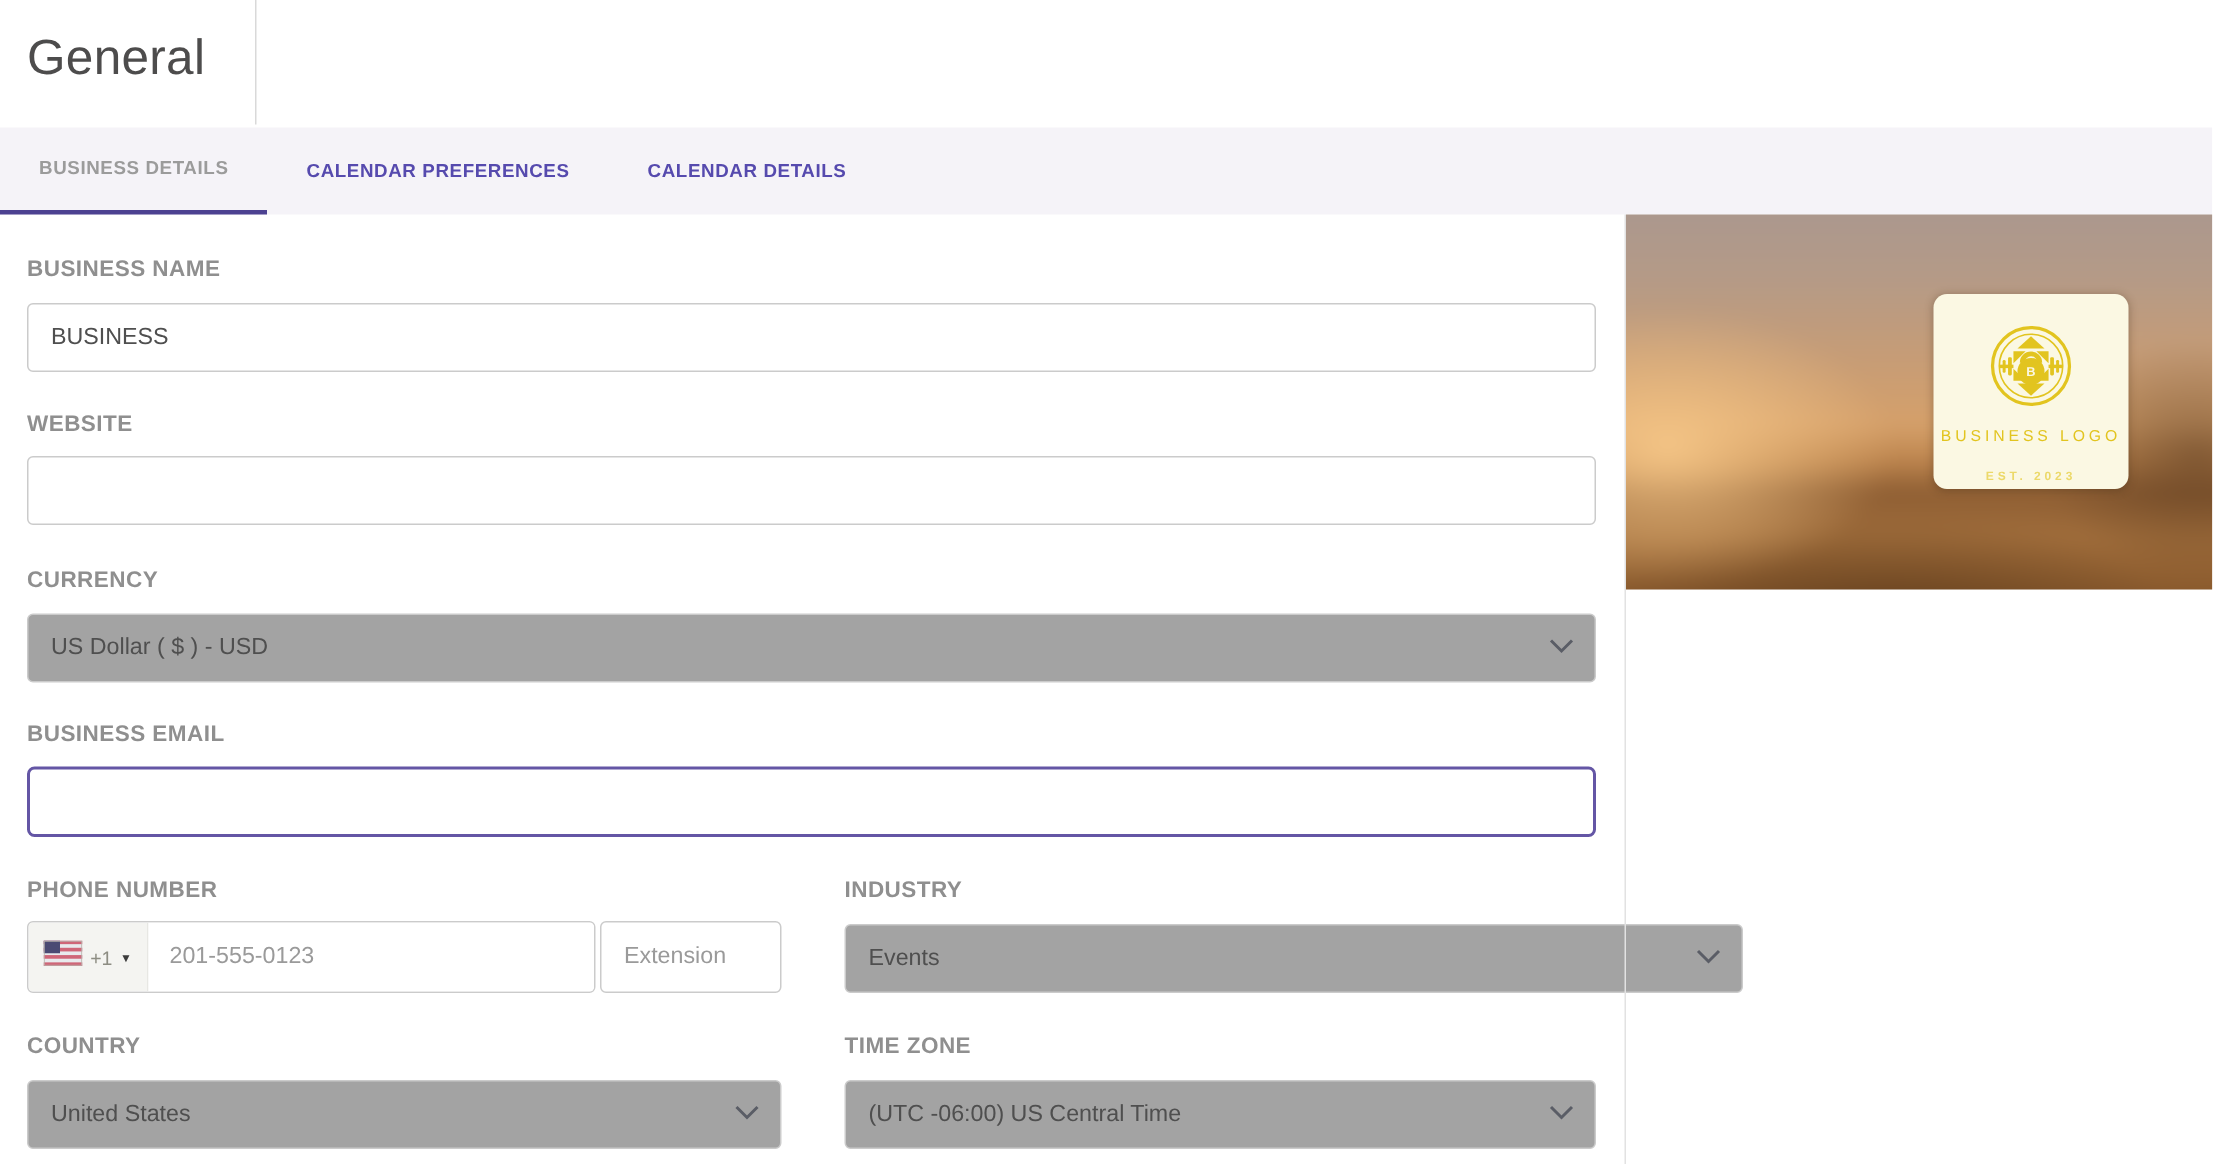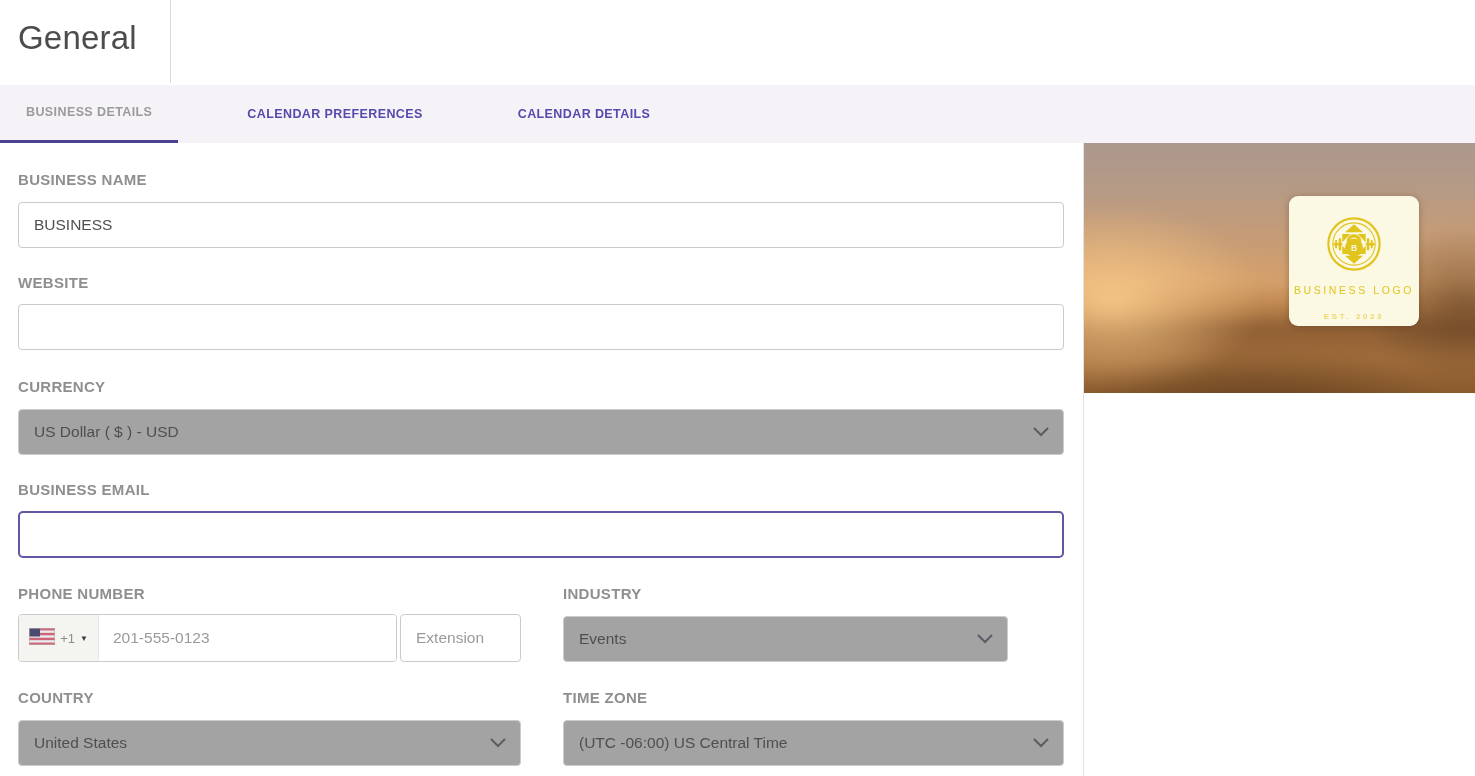--- a/index.html
+++ b/index.html
@@ -5,21 +5,21 @@
   * { margin:0; padding:0; box-sizing:border-box; }
   html,body { width:1475px; height:776px; background:#fff; font-family:"Liberation Sans", sans-serif; }
   #page { position:relative; width:1475px; height:776px; background:#fff; overflow:hidden; }
 
   
   .header { position:absolute; left:0; top:0; width:1322px; height:85px; background:#fff; }
   .page-title { position:absolute; left:18px; top:19px; font-size:33px; font-weight:400; color:#4d4c4c; letter-spacing:0.2px; }
   .header-divider { position:absolute; left:170px; top:0; width:1px; height:83px; background:#d9d9d9; }
 
   
-  .tabbar { position:absolute; left:0; top:85px; width:1475px; height:58px; background:#f5f3f8; display:flex;gap:43px; }
+  .tabbar { position:absolute; left:0; top:85px; width:1475px; height:58px; background:#f5f3f8; display:flex; }
   .tab { height:58px; line-height:58px; padding:0 26px; font-size:12.5px; font-weight:700; letter-spacing:0.4px; color:#564aae; cursor:pointer; white-space:nowrap; }
   .tab.active { color:#9b9b9b; border-bottom:3px solid #4c4191; line-height:55px; }
 
   
   .field-label { position:absolute; font-size:15px; font-weight:700; color:#8f8f8f; letter-spacing:0.3px; }
   .text-input { position:absolute; height:46px; border:1px solid #cbcbcb; border-radius:4px; background:#fff;
                 font-family:"Liberation Sans", sans-serif; font-size:15.5px; color:#4f4f4f; padding:0 15px; outline:none; }
   .text-input::placeholder { color:#9a9a9a; }
   .text-input.focused { border:2px solid #6456a5; border-radius:5px; }
 
@@ -103,21 +103,21 @@
         </svg>
       </span>
       <span class="dial">+1</span>
       <span class="caret">▼</span>
     </div>
     <input class="phone-input" placeholder="201-555-0123" style="">
   </div>
   <input class="text-input ext-input" placeholder="Extension" style="">
 
   <div class="field-label" style="left:563px; top:585px;">INDUSTRY</div>
-  <div class="select-box" style="left:563px; top:616px; width:445px;">
+  <div class="select-box" style="left:563px; top:616px; width:599px;">
     <span>Events</span>
     <span class="chevron">
       <svg width="16" height="10" viewBox="0 0 16 10">
           <polyline points="1,1 8,8 15,1" fill="none" stroke="#5a5d66" stroke-width="2"></polyline>
         </svg>
     </span>
   </div>
 
   <div class="field-label" style="left:18px; top:689px;">COUNTRY</div>
   <div class="select-box" style="left:18px; top:720px; width:503px;">

